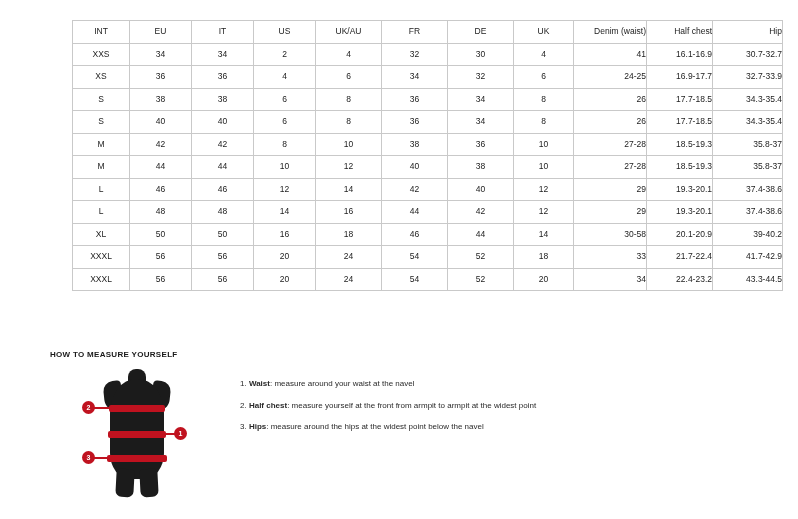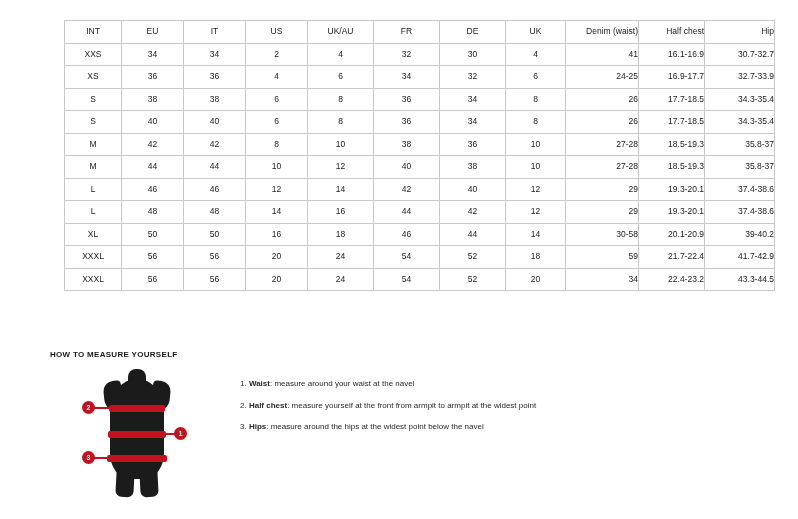--- a/index.html
+++ b/index.html
@@ -10,21 +10,21 @@
   body {
     width: 798px;
     height: 519px;
     font-family: "Liberation Sans", sans-serif;
     color: #1a1a1a;
     position: relative;
     overflow: hidden;
   }
   #size-table {
     position: absolute;
-    left: 64px;
+    left: 72px;
     top: 20px;
     width: 670px;
     border-collapse: collapse;
     table-layout: fixed;
   }
   #size-table th, #size-table td {
     border: 1px solid #c9c9c9;
     font-size: 8.5px;
     font-weight: normal;
     text-align: center;
@@ -335,21 +335,21 @@
       </tr>
       <tr>
         <td>XXXL</td>
         <td>56</td>
         <td>56</td>
         <td>20</td>
         <td>24</td>
         <td>54</td>
         <td>52</td>
         <td>18</td>
-        <td class="left-cell">59</td>
+        <td class="left-cell">33</td>
         <td class="left-cell">21.7-22.4</td>
         <td class="left-cell">41.7-42.9</td>
       </tr>
       <tr>
         <td>XXXL</td>
         <td>56</td>
         <td>56</td>
         <td>20</td>
         <td>24</td>
         <td>54</td>

